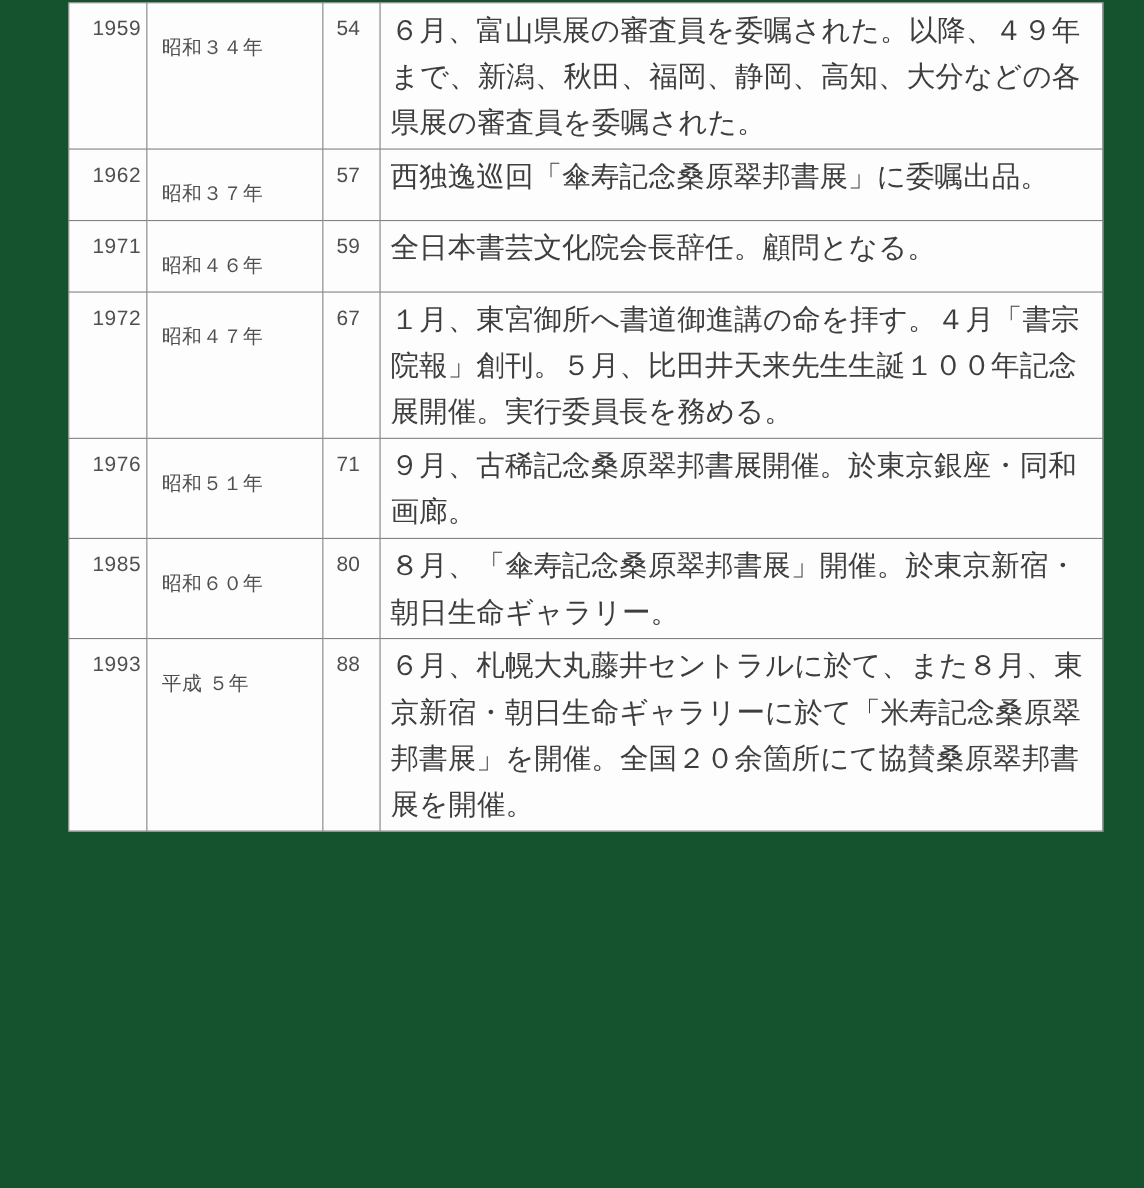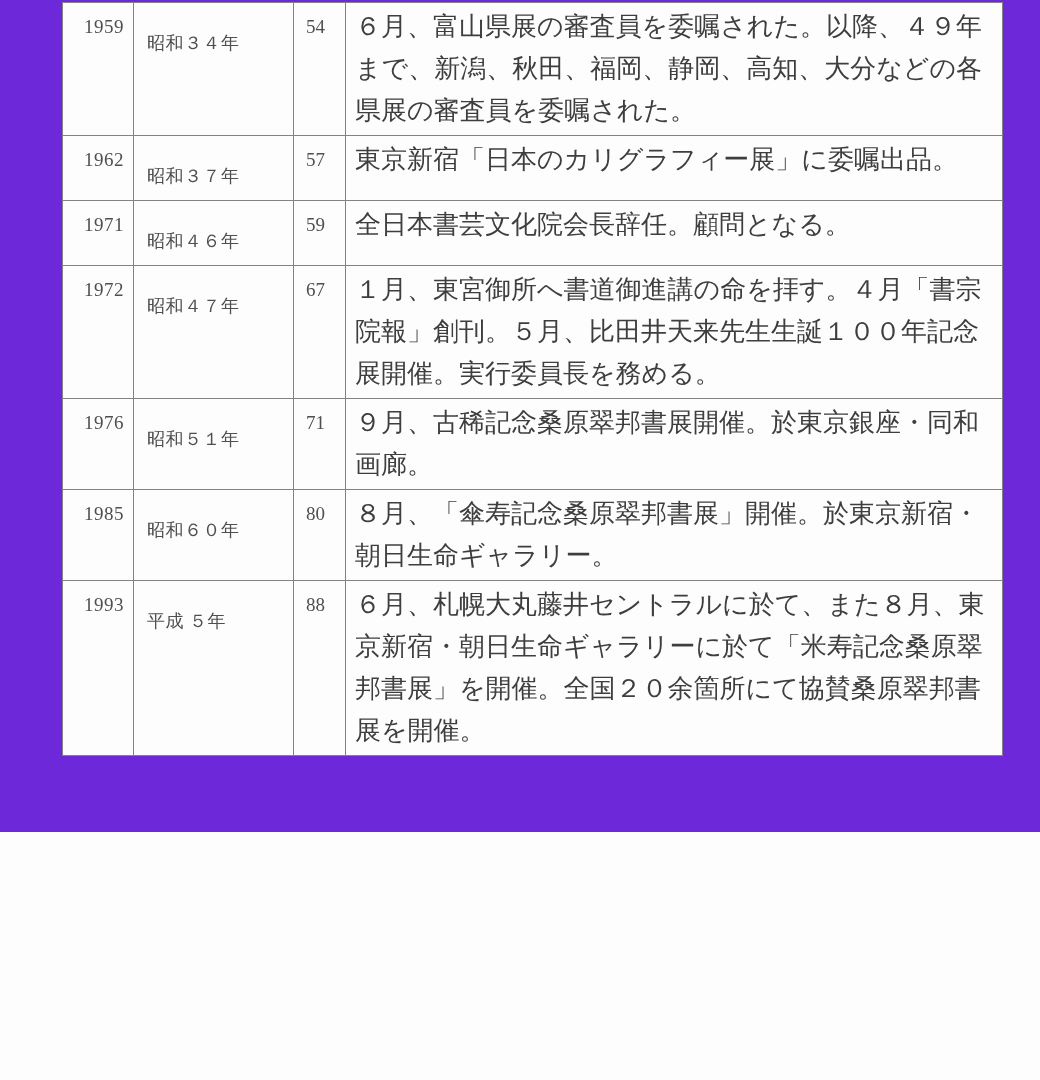--- a/index.html
+++ b/index.html
@@ -3,24 +3,24 @@
 <meta charset="utf-8">
 <style>
   html, body {
     margin: 0;
     padding: 0;
     background: #fdfdfd;
   }
   .page {
     position: relative;
     width: 1040px;
-    height: 832px;
+    height: 1080px;
     overflow: hidden;
-    background: #6d28d9;
-    font-family: Liberation Serif, serif;
+    background: #14532d;
+    font-family: Liberation Sans, sans-serif;
   }
   table.chronology {
     position: absolute;
     left: 62px;
     top: 2px;
     width: 941px;
     border-collapse: collapse;
     table-layout: fixed;
     background: #fdfdfd;
   }
@@ -78,21 +78,21 @@
         <tr>
           <td class="cell-year">1959</td>
           <td class="cell-era">昭和３４年</td>
           <td class="cell-age">54</td>
           <td class="cell-events">６月、富山県展の審査員を委嘱された。以降、４９年まで、新潟、秋田、福岡、静岡、高知、大分などの各県展の審査員を委嘱された。</td>
         </tr>
         <tr>
           <td class="cell-year">1962</td>
           <td class="cell-era">昭和３７年</td>
           <td class="cell-age">57</td>
-          <td class="cell-events">東京新宿「日本のカリグラフィー展」に委嘱出品。</td>
+          <td class="cell-events">西独逸巡回「傘寿記念桑原翠邦書展」に委嘱出品。</td>
         </tr>
         <tr>
           <td class="cell-year">1971</td>
           <td class="cell-era">昭和４６年</td>
           <td class="cell-age">59</td>
           <td class="cell-events">全日本書芸文化院会長辞任。顧問となる。</td>
         </tr>
         <tr>
           <td class="cell-year">1972</td>
           <td class="cell-era">昭和４７年</td>

